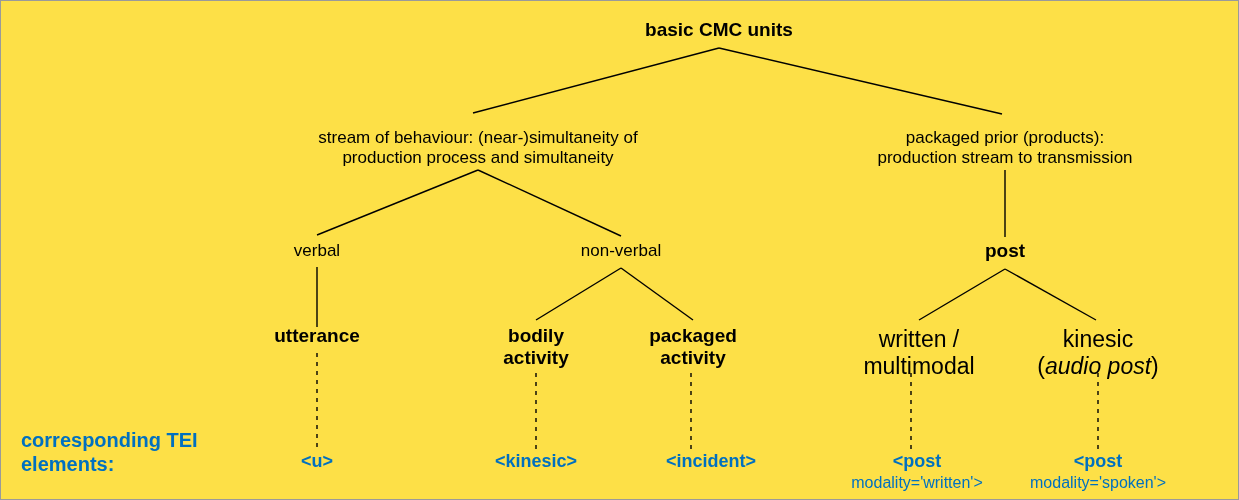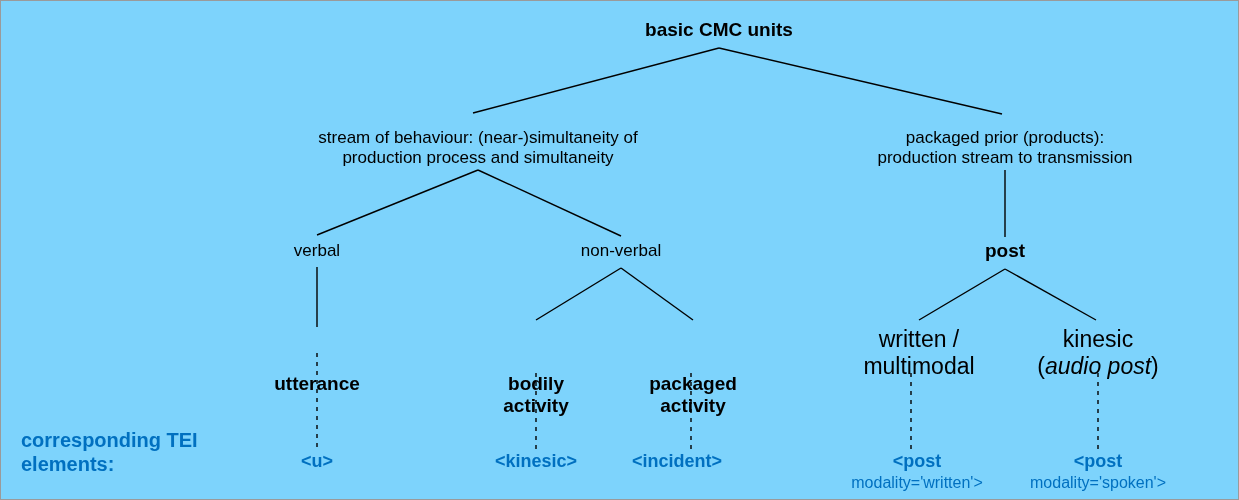--- a/index.html
+++ b/index.html
@@ -4,21 +4,21 @@
 <style>
   html, body {
     margin: 0;
     padding: 0;
     background: #ffffff;
   }
   #diagram-root {
     position: relative;
     width: 1239px;
     height: 500px;
-    background: #7dd3fc;
+    background: #fde047;
     border: 1px solid #9a9a9a;
     box-sizing: border-box;
     font-family: "Liberation Sans", sans-serif;
     overflow: hidden;
   }
   #edge-layer {
     position: absolute;
     left: 0;
     top: 0;
     width: 1239px;
@@ -31,21 +31,21 @@
     color: #000000;
     line-height: 1.18;
     white-space: nowrap;
     transform: translateX(-50%);
   }
   .node .ln { display: block; }
   .lvl-root  { font-size: 19px; font-weight: bold; }
   .lvl-two   { font-size: 17px; font-weight: normal; margin-top: 8px; }
   .lvl-three-plain { font-size: 17px; font-weight: normal; }
   .lvl-three-bold  { font-size: 19px; font-weight: bold; }
-  .lvl-four-bold   { font-size: 19px; font-weight: bold; margin-top: 48px; }
+  .lvl-four-bold   { font-size: 19px; font-weight: bold; }
   .lvl-four-plain  { font-size: 23px; font-weight: normal; }
   .ital { font-style: italic; }
   .tei {
     position: absolute;
     text-align: center;
     color: #0070c0;
     font-weight: bold;
     font-size: 18px;
     line-height: 1.2;
     white-space: nowrap;
@@ -155,21 +155,21 @@
   </div>
 
   <div class="tei" style="left:316px; top:450px;">
     <span>&lt;u&gt;</span>
   </div>
 
   <div class="tei" style="left:535px; top:450px;">
     <span>&lt;kinesic&gt;</span>
   </div>
 
-  <div class="tei" style="left:676px; top:450px;">
+  <div class="tei" style="left:710px; top:450px;">
     <span>&lt;incident&gt;</span>
   </div>
 
   <div class="tei" style="left:916px; top:450px;">
     <span>&lt;post</span>
     <span class="sub">modality='written'&gt;</span>
   </div>
 
   <div class="tei" style="left:1097px; top:450px;">
     <span>&lt;post</span>

